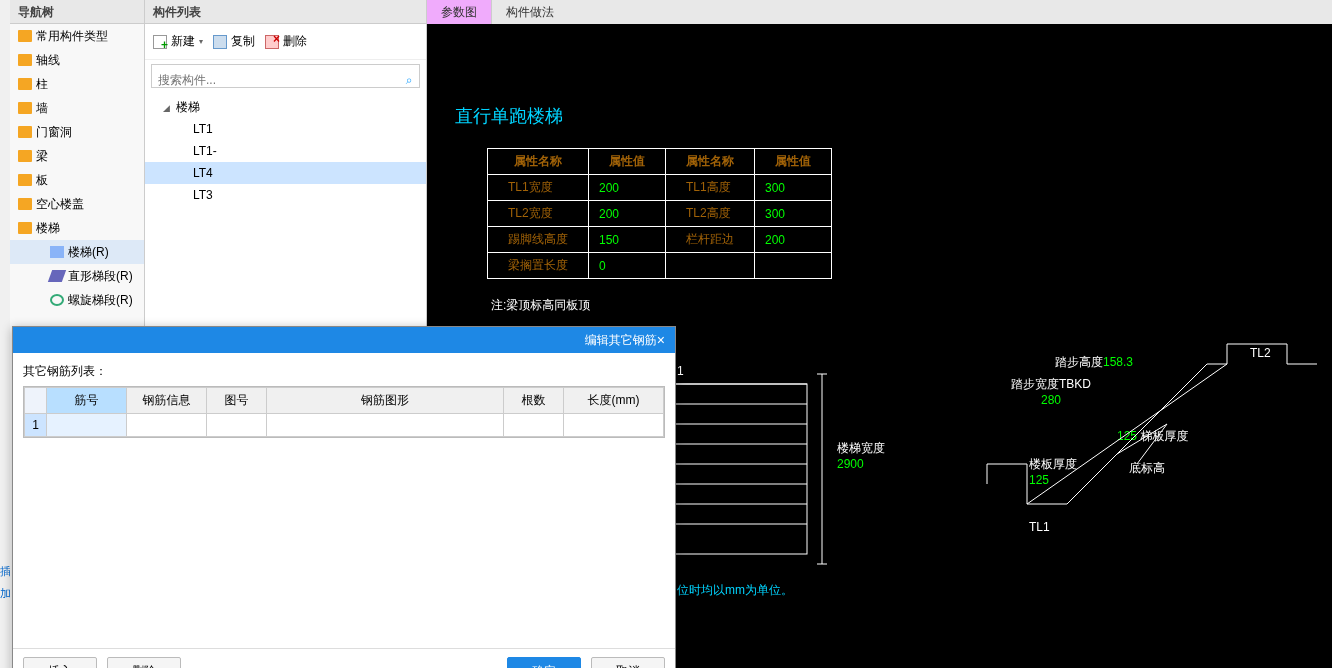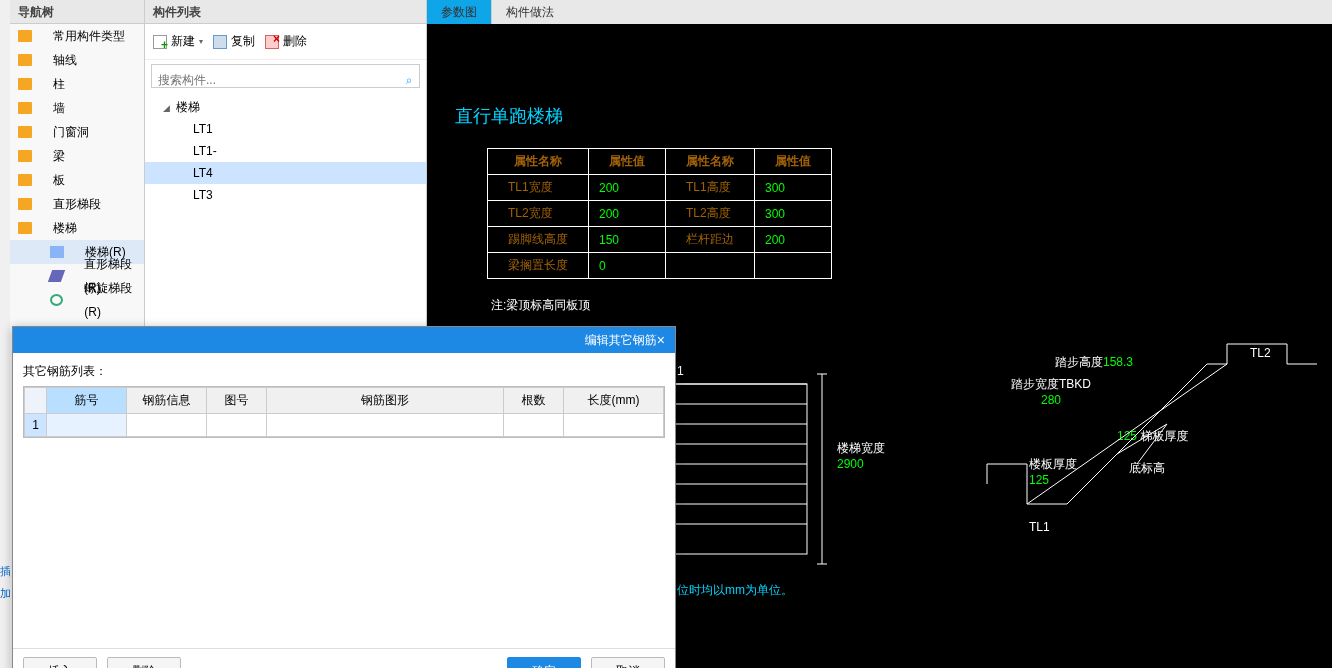--- a/index.html
+++ b/index.html
@@ -2,21 +2,21 @@
 <html><head>
 <meta charset="utf-8">
 <style>
 * { margin: 0; padding: 0; box-sizing: border-box; font-family: "Microsoft YaHei", Arial, sans-serif; font-size: 12px; }
 body { background: #f0f0f0; width: 1332px; height: 668px; overflow: hidden; position: relative; }
 
 
 .nav-panel { position: absolute; left: 10px; top: 0; width: 135px; height: 668px; background: #f8f8f8; border-right: 1px solid #ccc; }
 .panel-header { background: #e8e8e8; height: 24px; line-height: 24px; padding-left: 8px; font-weight: bold; color: #444; border-bottom: 1px solid #ccc; }
 
-.nav-item { height: 24px; line-height: 24px; padding-left: 8px; display: flex; align-items: center; gap: 21px; cursor: pointer; }
+.nav-item { height: 24px; line-height: 24px; padding-left: 8px; display: flex; align-items: center; gap: 4px; cursor: pointer; }
 .nav-sub { padding-left: 40px; }
 .nav-sub.selected { background: #dde9f7; }
 .folder-icon { width: 14px; height: 12px; background: #f5a623; border-radius: 1px; display: inline-block; }
 .folder-icon.open { background: #f5a623; }
 .stair-icon { width: 14px; height: 12px; background: #8ab4f8; display: inline-block; }
 .seg-icon { width: 14px; height: 12px; background: #66b; display: inline-block; transform: skewX(-20deg); }
 .spiral-icon { width: 14px; height: 12px; border: 2px solid #3a7; border-radius: 50%; display: inline-block; }
 
 .list-panel { position: absolute; left: 145px; top: 0; width: 282px; height: 668px; background: #fff; border-right: 1px solid #ccc; }
 .toolbar { height: 36px; display: flex; align-items: center; gap: 10px; padding: 0 8px; border-bottom: 1px solid #eee; }
@@ -35,21 +35,21 @@
 
 .tree-list { padding: 4px 0; }
 .tree-root { padding-left: 18px; height: 22px; line-height: 22px; }
 .tree-root::before { content: "◢"; color: #666; font-size: 9px; margin-right: 6px; }
 .tree-leaf { padding-left: 48px; height: 22px; line-height: 22px; cursor: pointer; }
 .tree-leaf.selected { background: #cce4ff; }
 
 .right-panel { position: absolute; left: 427px; top: 0; right: 0; height: 668px; background: #000; }
 .tab-bar { background: #e8e8e8; height: 24px; display: flex; color: #333; }
 .tab { padding: 0 14px; line-height: 24px; cursor: pointer; }
-.tab.active { background: #0ea5e9; border-right: 1px solid #ccc; }
+.tab.active { background: #f0abfc; border-right: 1px solid #ccc; }
 
 .diagram-area { position: relative; color: #fff; padding: 20px; }
 .diag-title { color: #00d4ff; font-size: 18px; margin: 60px 0 20px 8px; }
 .prop-table { border-collapse: collapse; margin-left: 40px; }
 .prop-table td, .prop-table th { border: 1px solid #fff; padding: 4px 20px; color: #a16207; }
 .prop-table .val { color: #0f0; text-align: left; padding-left: 10px; }
 .note { margin: 18px 0 0 44px; }
 .bottom-note { position: absolute; left: 250px; top: 558px; color: #00d4ff; }
 
 
@@ -113,21 +113,21 @@
     <div class="nav-item">
         <span class="folder-icon"></span>
         <span>梁</span>
       </div>
     <div class="nav-item">
         <span class="folder-icon"></span>
         <span>板</span>
       </div>
     <div class="nav-item">
         <span class="folder-icon"></span>
-        <span>直形梯段</span>
+        <span>空心楼盖</span>
       </div>
     <div class="nav-item">
         <span class="folder-icon open"></span>
         <span>楼梯</span>
       </div>
     <div class="nav-item nav-sub selected">
         <span class="stair-icon"></span>
         <span>楼梯(R)</span>
       </div>
     <div class="nav-item nav-sub">

